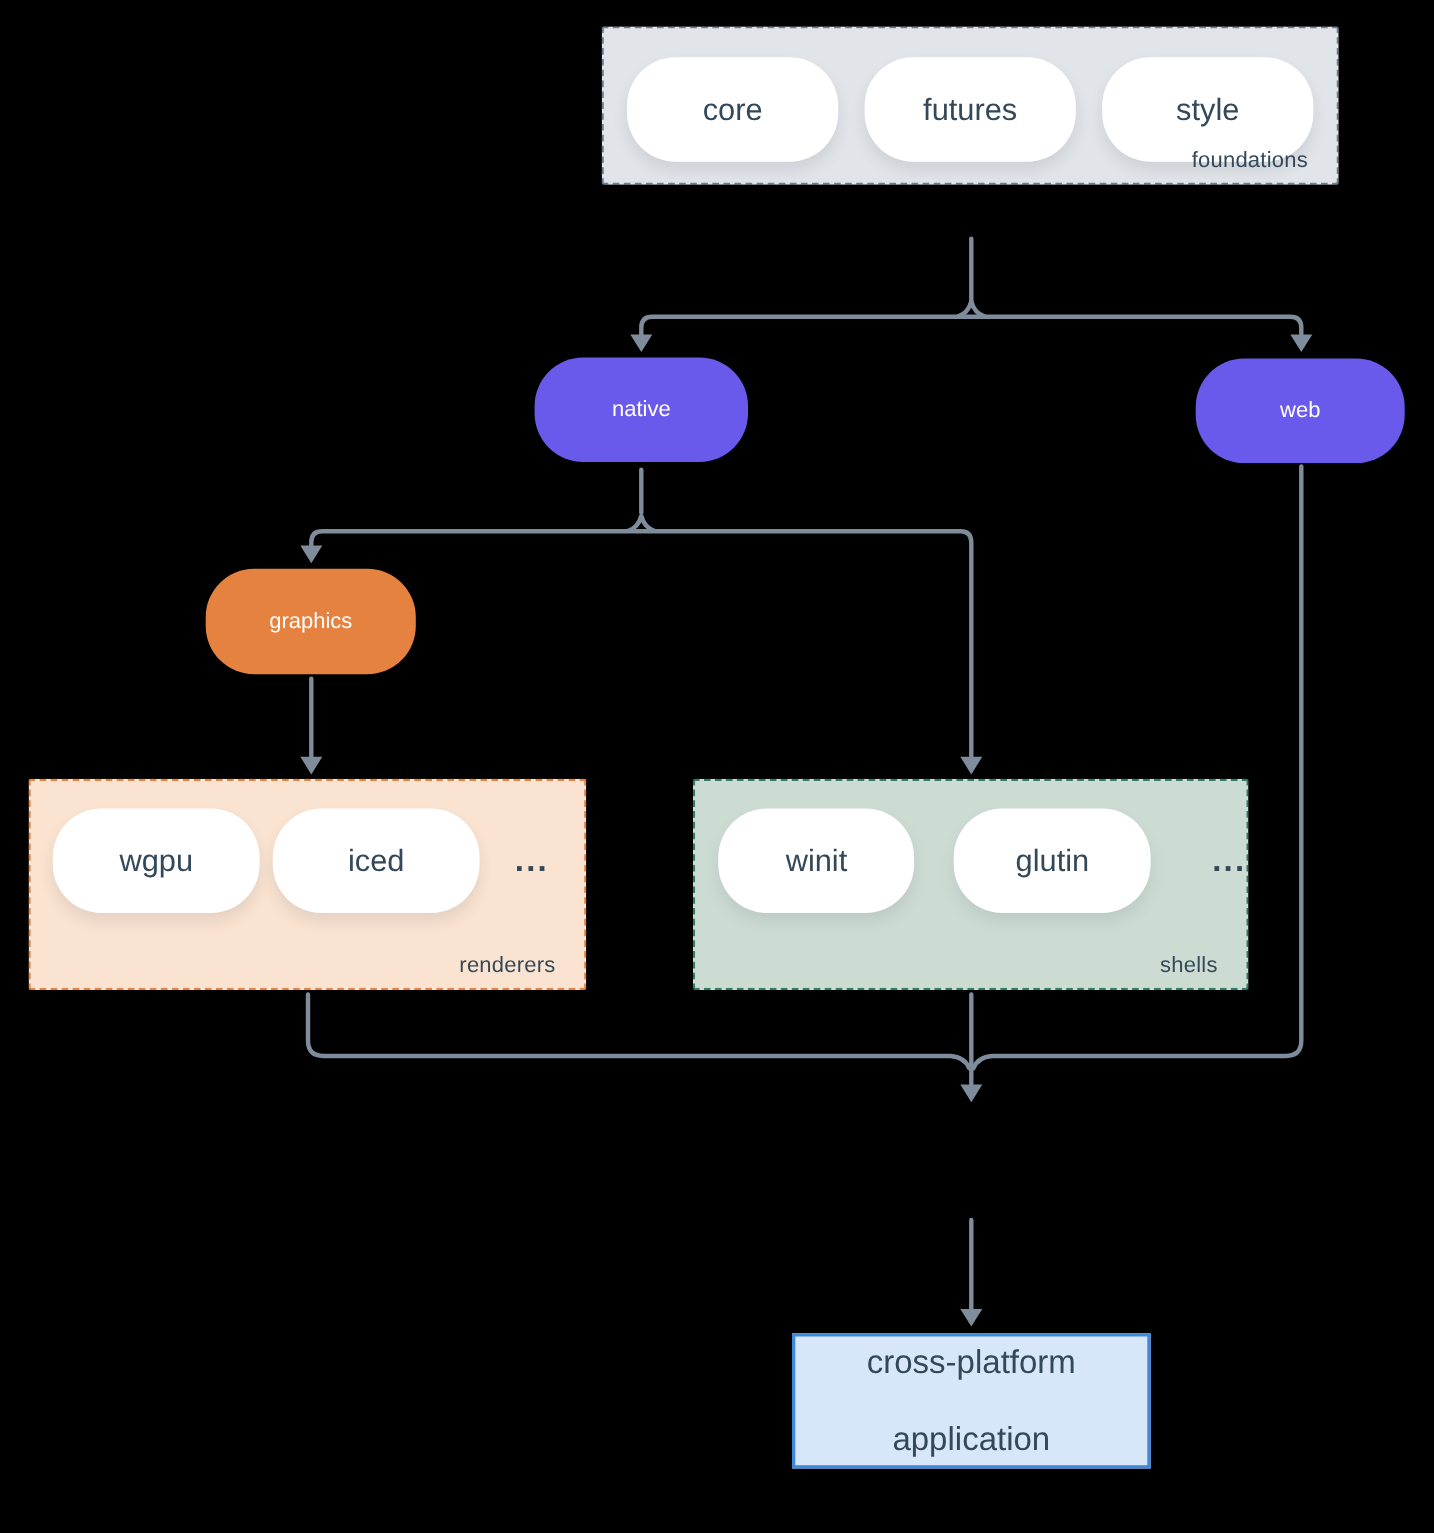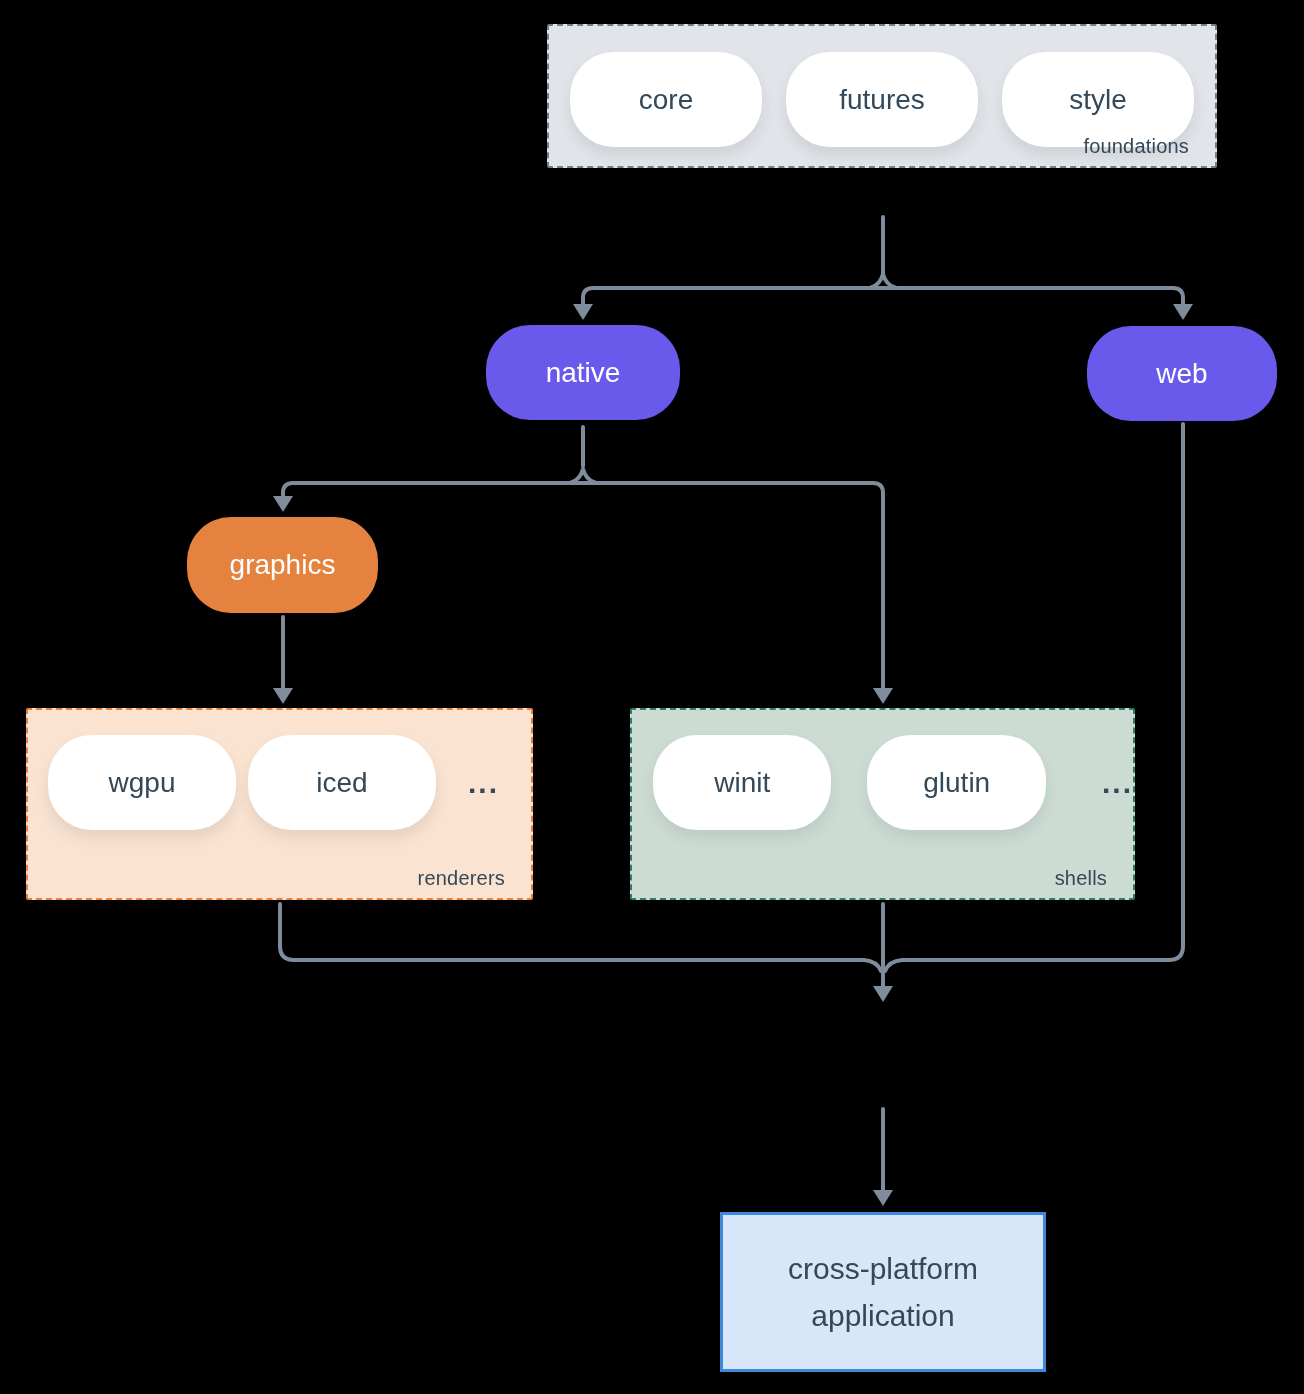--- a/index.html
+++ b/index.html
@@ -33,21 +33,21 @@
   }
   .ellipsis{
     font-size:30px;font-weight:700;color:var(--text-dark,#334859);
     letter-spacing:2px;margin-left:20px;
   }
 
   .node{
     position:absolute;z-index:3;
     display:flex;align-items:center;justify-content:center;
     height:95px;border-radius:44px;
-    font-size:28px;color:var(--text-light,#fff);
+    font-size:20px;color:var(--text-light,#fff);
     box-sizing:border-box;
   }
 
   
   .foundations{
     left:547px;top:24px;width:670px;height:144px;
     background:var(--foundations-bg,#e1e4e8);
     border:2px dashed var(--foundations-border,#6d7f90);
   }
   .foundations .row{padding:26px 21px 0 21px;gap:24px;}
@@ -71,25 +71,25 @@
   .shells .row{padding:25px 0 0 21px;gap:36px;}
   .shells .pill{width:191px;}
 
   .node-native{left:486px;top:325px;width:194px;background:var(--node-purple,#6a5aeb);}
   .node-web{left:1087px;top:326px;width:190px;background:var(--node-purple,#6a5aeb);}
   .node-graphics{left:187px;top:517px;width:191px;height:96px;background:var(--node-orange,#e5823f);}
   .node-iced{left:787px;top:1011px;width:191px;background:var(--node-blue,#2e86d7);}
 
   .appbox{
     position:absolute;z-index:3;
-    left:720px;top:1212px;width:326px;height:160px;
+    left:720px;top:1212px;width:326px;height:123px;
     background:var(--application-bg,#d7e7f9);
     border:3px solid var(--application-border,#3f88da);
     box-sizing:border-box;
-    display:flex;flex-direction:column;align-items:center;justify-content:center;
+    display:flex;flex-direction:column;align-items:center;justify-content:space-between;
     font-size:30px;line-height:47px;color:var(--text-dark,#334859);
   }
 </style>
 </head>
 <body>
 
 <div class="canvas">
 
   <svg class="wires" width="1304" height="1394" viewBox="0 0 1304 1394">
 

